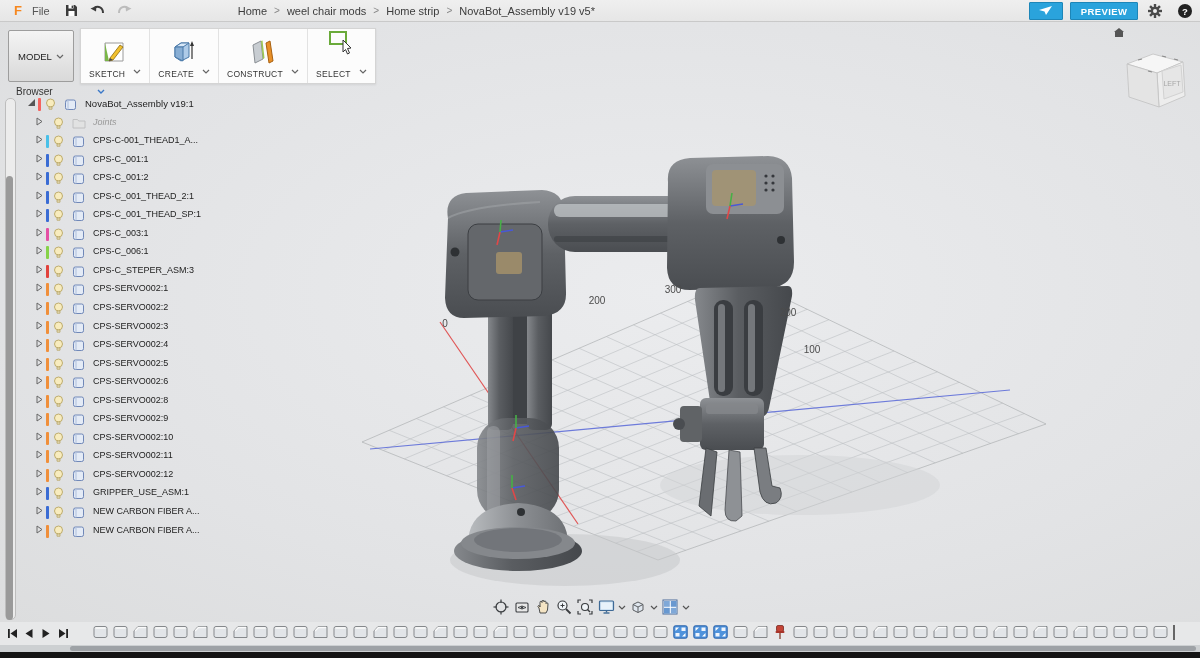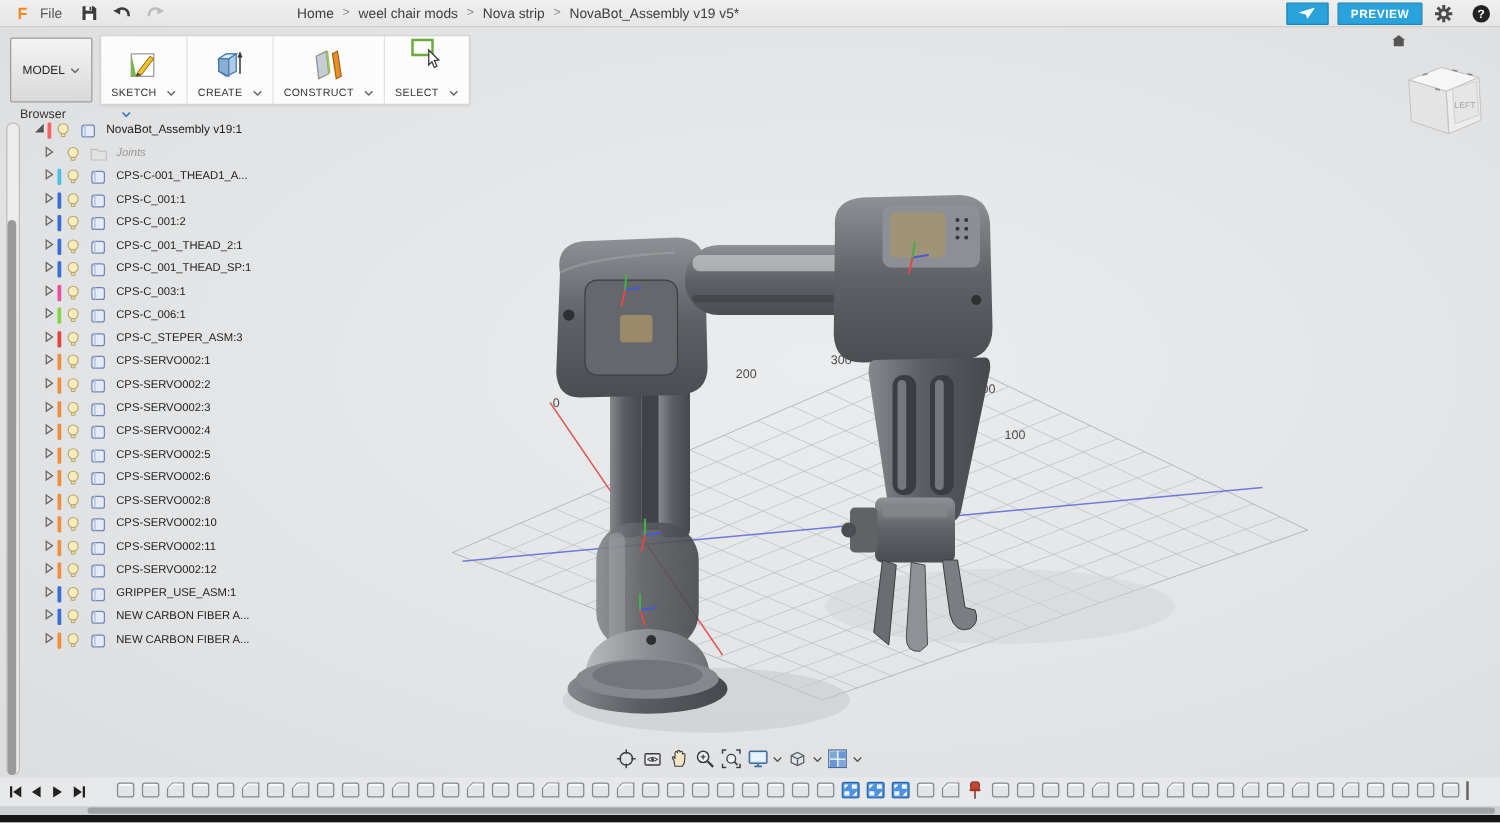--- a/index.html
+++ b/index.html
@@ -19,21 +19,21 @@
   
   #canvas{position:absolute;left:0;top:22px;width:1200px;height:600px;background:radial-gradient(ellipse at 55% 45%, #ebecee 0%, #e2e3e5 65%, #dcddde 100%);}
   #scene{position:absolute;left:0;top:0;}
   .grid-label{position:absolute;transform:translate(-50%,-50%);font-size:10px;color:#4c4c4c;}
   
   #model-btn{position:absolute;left:8px;top:8px;width:64px;height:50px;background:linear-gradient(#f4f4f4,#d9d9d9);border:1px solid #9d9d9d;border-radius:2px;display:flex;align-items:center;justify-content:center;gap:4px;font-size:9.5px;color:#222;}
   #tool-panel{position:absolute;left:80px;top:6px;height:54px;background:#fcfcfc;border:1px solid #d4d4d4;display:flex;box-shadow:0 1px 2px rgba(0,0,0,.08);}
   .tool-group{display:flex;flex-direction:column;align-items:center;justify-content:flex-end;padding:4px 8px 4px 8px;border-right:1px solid #e2e2e2;}
   .tool-group:last-child{border-right:none;gap:12px;}
   .tool-ico{height:30px;display:flex;align-items:center;justify-content:center;margin-bottom:2px;}
-  .tool-cap{display:flex;align-items:center;gap:8px;font-size:8.5px;color:#333;letter-spacing:.3px;}
+  .tool-cap{display:flex;gap:8px;font-size:8.5px;color:#333;letter-spacing:.3px;}
   .chev{width:8px;height:5px;display:inline-block;}
   
   #browser{position:absolute;left:0;top:62px;width:215px;height:538px;}
   #browser-header{position:absolute;left:16px;top:2px;font-size:10px;color:#333;display:flex;gap:44px;align-items:center;}
   #vscroll{position:absolute;left:5px;top:14px;width:9px;height:520px;background:#ececec;border:1px solid #bdbdbd;border-radius:5px;}
   #vscroll-thumb{position:absolute;left:0px;top:77px;width:7px;height:444px;background:#9a9a9a;border-radius:4px;}
   #tree{position:absolute;left:18px;top:14px;}
   .tree-row{height:18.55px;display:flex;align-items:flex-start;}
   .tree-row .pad{width:8px;}
   .tree-row.child .pad{width:16px;}
@@ -84,21 +84,21 @@
     <svg width="16" height="12" viewBox="0 0 16 12">
         <path d="M12,3 C8,0.5 3,2 3,8" stroke="#bcbcbc" stroke-width="2" fill="none"></path>
         <polygon points="15.5,3.5 9.5,1 10,6.5" fill="#bcbcbc"></polygon>
       </svg>
   </span>
   <div id="breadcrumb">
     <span>Home</span>
     <span class="sep">&gt;</span>
     <span>weel chair mods</span>
     <span class="sep">&gt;</span>
-    <span>Nova strip</span>
+    <span>Home strip</span>
     <span class="sep">&gt;</span>
     <span>NovaBot_Assembly v19 v5*</span>
   </div>
   <div id="topbar-right">
     <span id="share-btn" class="blue-btn">
       <svg width="14" height="10" viewBox="0 0 14 10">
           <polygon points="0,4 13,0 7,9 5.5,5.5" fill="#fff"></polygon>
         </svg>
     </span>
     <span id="preview-btn" class="blue-btn">PREVIEW</span>
@@ -746,20 +746,43 @@
               <path d="M4,9 h3 v2.2 h-3 z" fill="#e8e0c0" stroke="#b8a562" stroke-width="0.8"></path>
             </svg>
           </span>
           <span class="nodeico" style="">
             <svg width="13" height="13" viewBox="0 0 13 13">
               <rect x="1.5" y="2" width="10" height="9.5" rx="1.8" fill="#e4ebf6" stroke="#7088b8" stroke-width="1"></rect>
               <path d="M4,2 L4,11.5" stroke="#aebfdc" stroke-width="1"></path>
               <path d="M1.8,4.5 L4,2.2" stroke="#aebfdc" stroke-width="1"></path>
             </svg>
           </span>
+          <span class="tree-label">CPS-SERVO002:9</span>
+        </div>
+        <div class="tree-row child">
+          <span class="pad"></span>
+          <span class="tri">
+            <svg width="7" height="9" viewBox="0 0 7 9">
+              <polygon points="1,1 6,4.5 1,8" fill="none" stroke="#666" stroke-width="1"></polygon>
+            </svg>
+          </span>
+          <span class="bar" style="background:#f08f3a"></span>
+          <span class="bulbwrap">
+            <svg width="11" height="14" viewBox="0 0 11 14">
+              <circle cx="5.5" cy="5" r="4" fill="#f8ecbe" stroke="#b8a562" stroke-width="0.9"></circle>
+              <path d="M4,9 h3 v2.2 h-3 z" fill="#e8e0c0" stroke="#b8a562" stroke-width="0.8"></path>
+            </svg>
+          </span>
+          <span class="nodeico" style="">
+            <svg width="13" height="13" viewBox="0 0 13 13">
+              <rect x="1.5" y="2" width="10" height="9.5" rx="1.8" fill="#e4ebf6" stroke="#7088b8" stroke-width="1"></rect>
+              <path d="M4,2 L4,11.5" stroke="#aebfdc" stroke-width="1"></path>
+              <path d="M1.8,4.5 L4,2.2" stroke="#aebfdc" stroke-width="1"></path>
+            </svg>
+          </span>
           <span class="tree-label">CPS-SERVO002:10</span>
         </div>
         <div class="tree-row child">
           <span class="pad"></span>
           <span class="tri">
             <svg width="7" height="9" viewBox="0 0 7 9">
               <polygon points="1,1 6,4.5 1,8" fill="none" stroke="#666" stroke-width="1"></polygon>
             </svg>
           </span>
           <span class="bar" style="background:#f08f3a"></span>

